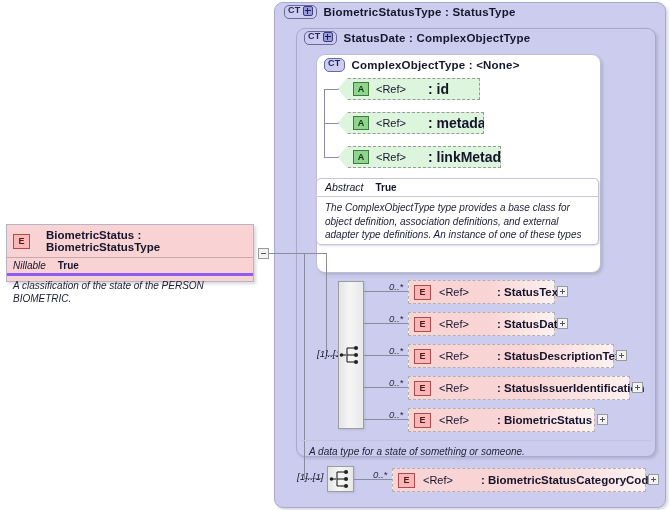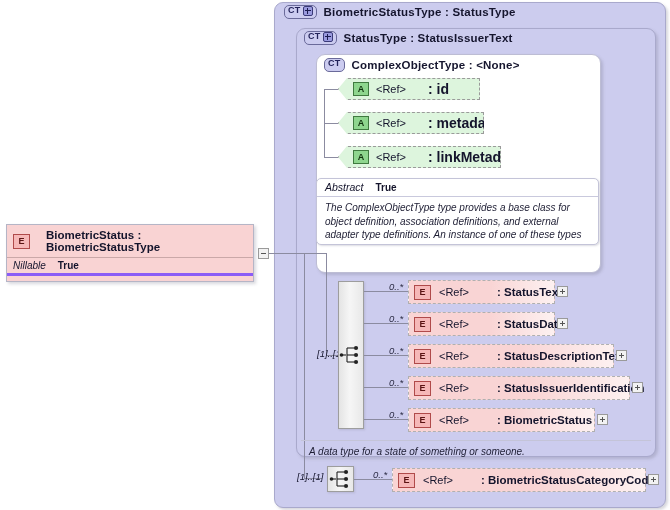--- a/index.html
+++ b/index.html
@@ -307,21 +307,21 @@
 
 <div class="ct-header" style="left:284px; top:5px;">
   <span class="ct-badge">CT<span class="plus"></span></span>
   <span class="ct-title">BiometricStatusType : StatusType</span>
 </div>
 
 <div class="ct-box" style="left:296px; top:28px; width:360px; height:429px;"></div>
 
 <div class="ct-header" style="left:304px; top:31px;">
   <span class="ct-badge">CT<span class="plus"></span></span>
-  <span class="ct-title">StatusType : StatusIssuerText</span>
+  <span class="ct-title">StatusDate : ComplexObjectType</span>
 </div>
 
 <div class="ct-box inner-white" style="left:316px; top:54px; width:285px; height:219px; background:#ffffff;"></div>
 
 <div class="ct-header" style="left:324px; top:58px;">
   <span class="ct-badge">CT</span>
   <span class="ct-title">ComplexObjectType : &lt;None&gt;</span>
 </div>
 
 <div class="ln ln-v" style="left:324px; top:89px; width:1px; height:68px;"></div>
@@ -363,20 +363,21 @@
 
 <div class="root-elem" style="left:6px; top:224px; width:248px; height:58px;">
   <div class="root-elem-head">
     <span class="elem-badge">E</span>
     <span class="t">BiometricStatus : BiometricStatusType</span>
   </div>
   <div class="root-nillable">
     <span class="k">Nillable</span>
     <span class="v">True</span>
   </div>
+  <div class="root-doc">A classification of the state of the PERSON BIOMETRIC.</div>
 </div>
 
 <div class="minus-box" style="left:258px; top:248px;"></div>
 <div class="ln ln-h" style="left:269px; top:253px; width:35px; height:1px;"></div>
 <div class="ln ln-v" style="left:304px; top:253px; width:1px; height:225px;"></div>
 <div class="ln ln-h" style="left:304px; top:478px; width:18px; height:1px;"></div>
 
 <div class="ln ln-v" style="left:326px; top:253px; width:1px; height:102px;"></div>
 <div class="ln ln-h" style="left:304px; top:253px; width:22px; height:1px;"></div>
 <div class="ln ln-h" style="left:326px; top:355px; width:12px; height:1px;"></div>

